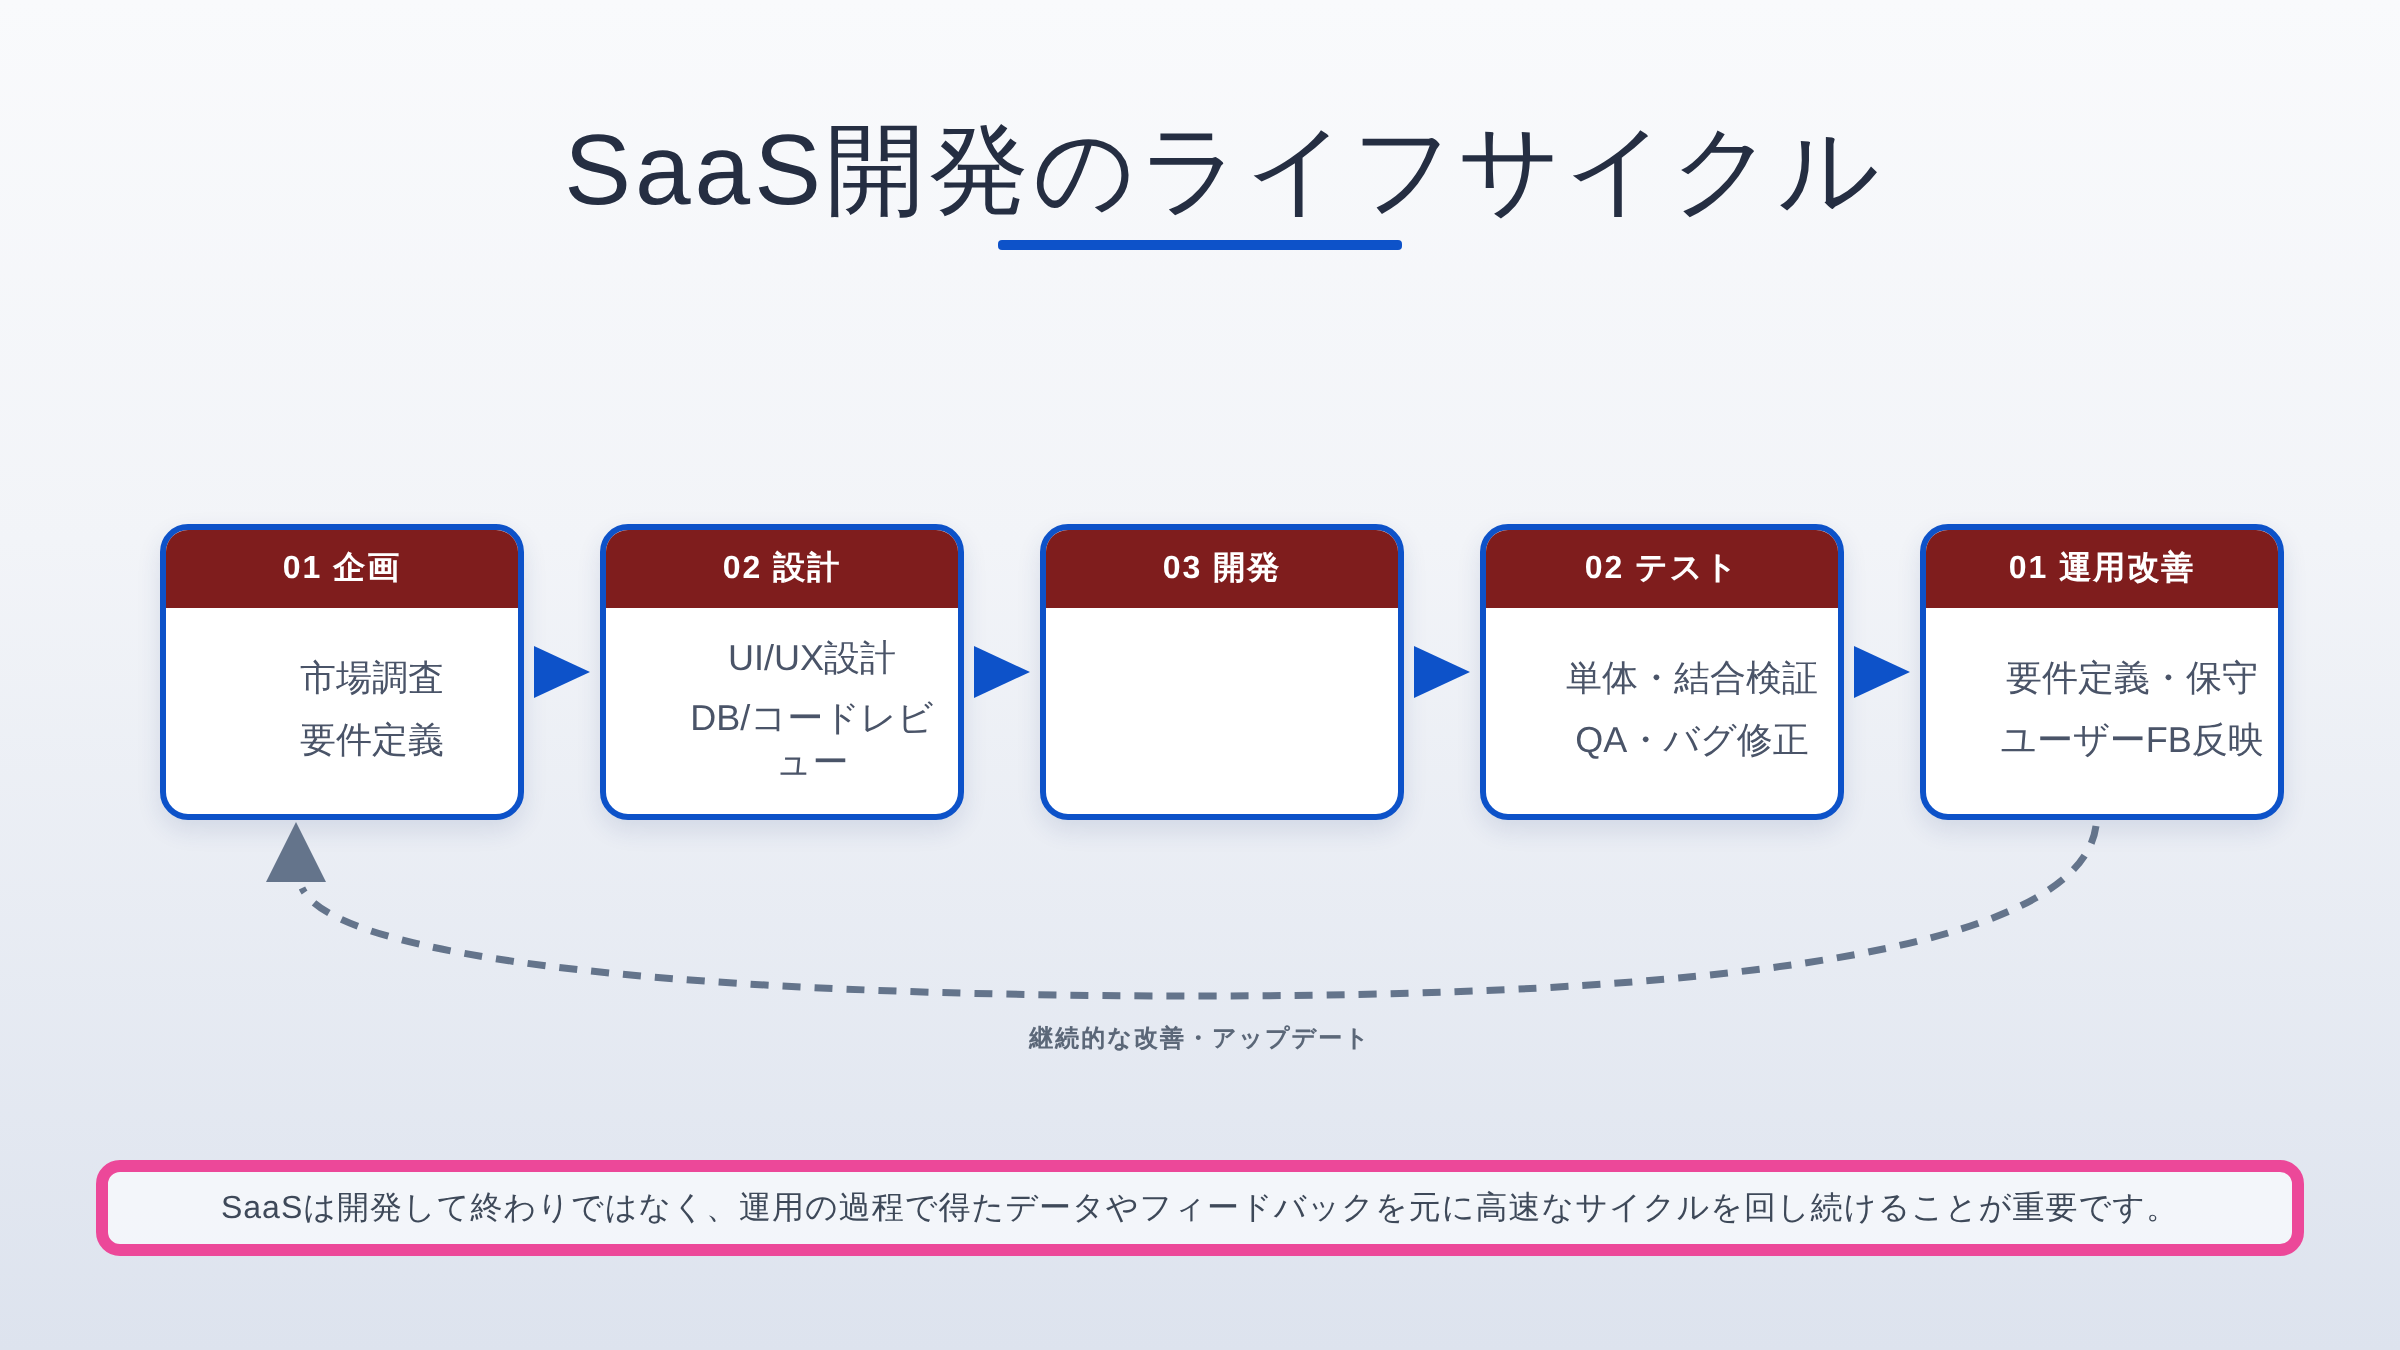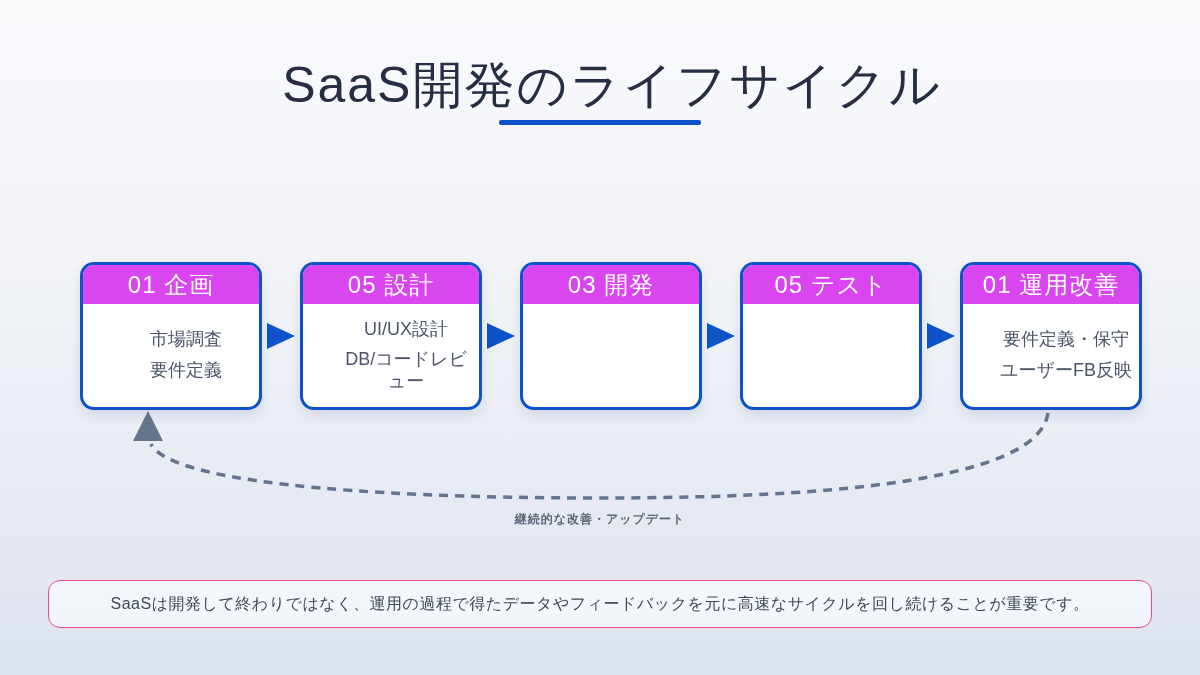--- a/index.html
+++ b/index.html
@@ -57,24 +57,24 @@
     background: #ffffff;
     overflow: hidden;
     display: flex;
     flex-direction: column;
     box-shadow: 0 5px 12px rgba(30, 60, 120, 0.12);
     flex: 0 0 auto;
   }
   .step-header {
     height: 39px;
     flex: 0 0 auto;
-    background: #d946ef;
+    background: #7f1d1d;
     color: #ffffff;
-    font-size: 24px;
-    font-weight: normal;
+    font-size: 16px;
+    font-weight: bold;
     letter-spacing: 1px;
     display: flex;
     align-items: center;
     justify-content: center;
   }
   .step-body {
     flex: 1;
     display: flex;
     flex-direction: column;
     align-items: center;
@@ -124,21 +124,21 @@
 
   
   .note {
     position: absolute;
     top: 580px;
     left: 48px;
     width: 1104px;
     height: 48px;
     box-sizing: border-box;
     background: rgba(246, 248, 251, 0.85);
-    border: 1px solid #ec4899;
+    border: 6px solid #ec4899;
     border-radius: 12px;
     display: flex;
     align-items: center;
     justify-content: center;
     font-size: 16px;
     color: #3e4959;
     letter-spacing: 0.5px;
   }
 </style>
 </head>
@@ -155,41 +155,45 @@
       <div>市場調査</div>
       <div>要件定義</div>
     </div>
   </div>
 
   <div class="gap">
     <div class="arrow-right"></div>
   </div>
 
   <div class="step">
-    <div class="step-header">05 設計</div>
+    <div class="step-header">02 設計</div>
     <div class="step-body">
       <div>UI/UX設計</div>
       <div>DB/コードレビュー</div>
     </div>
   </div>
 
   <div class="gap">
     <div class="arrow-right"></div>
   </div>
 
   <div class="step">
     <div class="step-header">03 開発</div>
   </div>
 
   <div class="gap">
     <div class="arrow-right"></div>
   </div>
 
   <div class="step">
-    <div class="step-header">05 テスト</div>
+    <div class="step-header">02 テスト</div>
+    <div class="step-body">
+      <div>単体・結合検証</div>
+      <div>QA・バグ修正</div>
+    </div>
   </div>
 
   <div class="gap">
     <div class="arrow-right"></div>
   </div>
 
   <div class="step">
     <div class="step-header">01 運用改善</div>
     <div class="step-body">
       <div>要件定義・保守</div>

